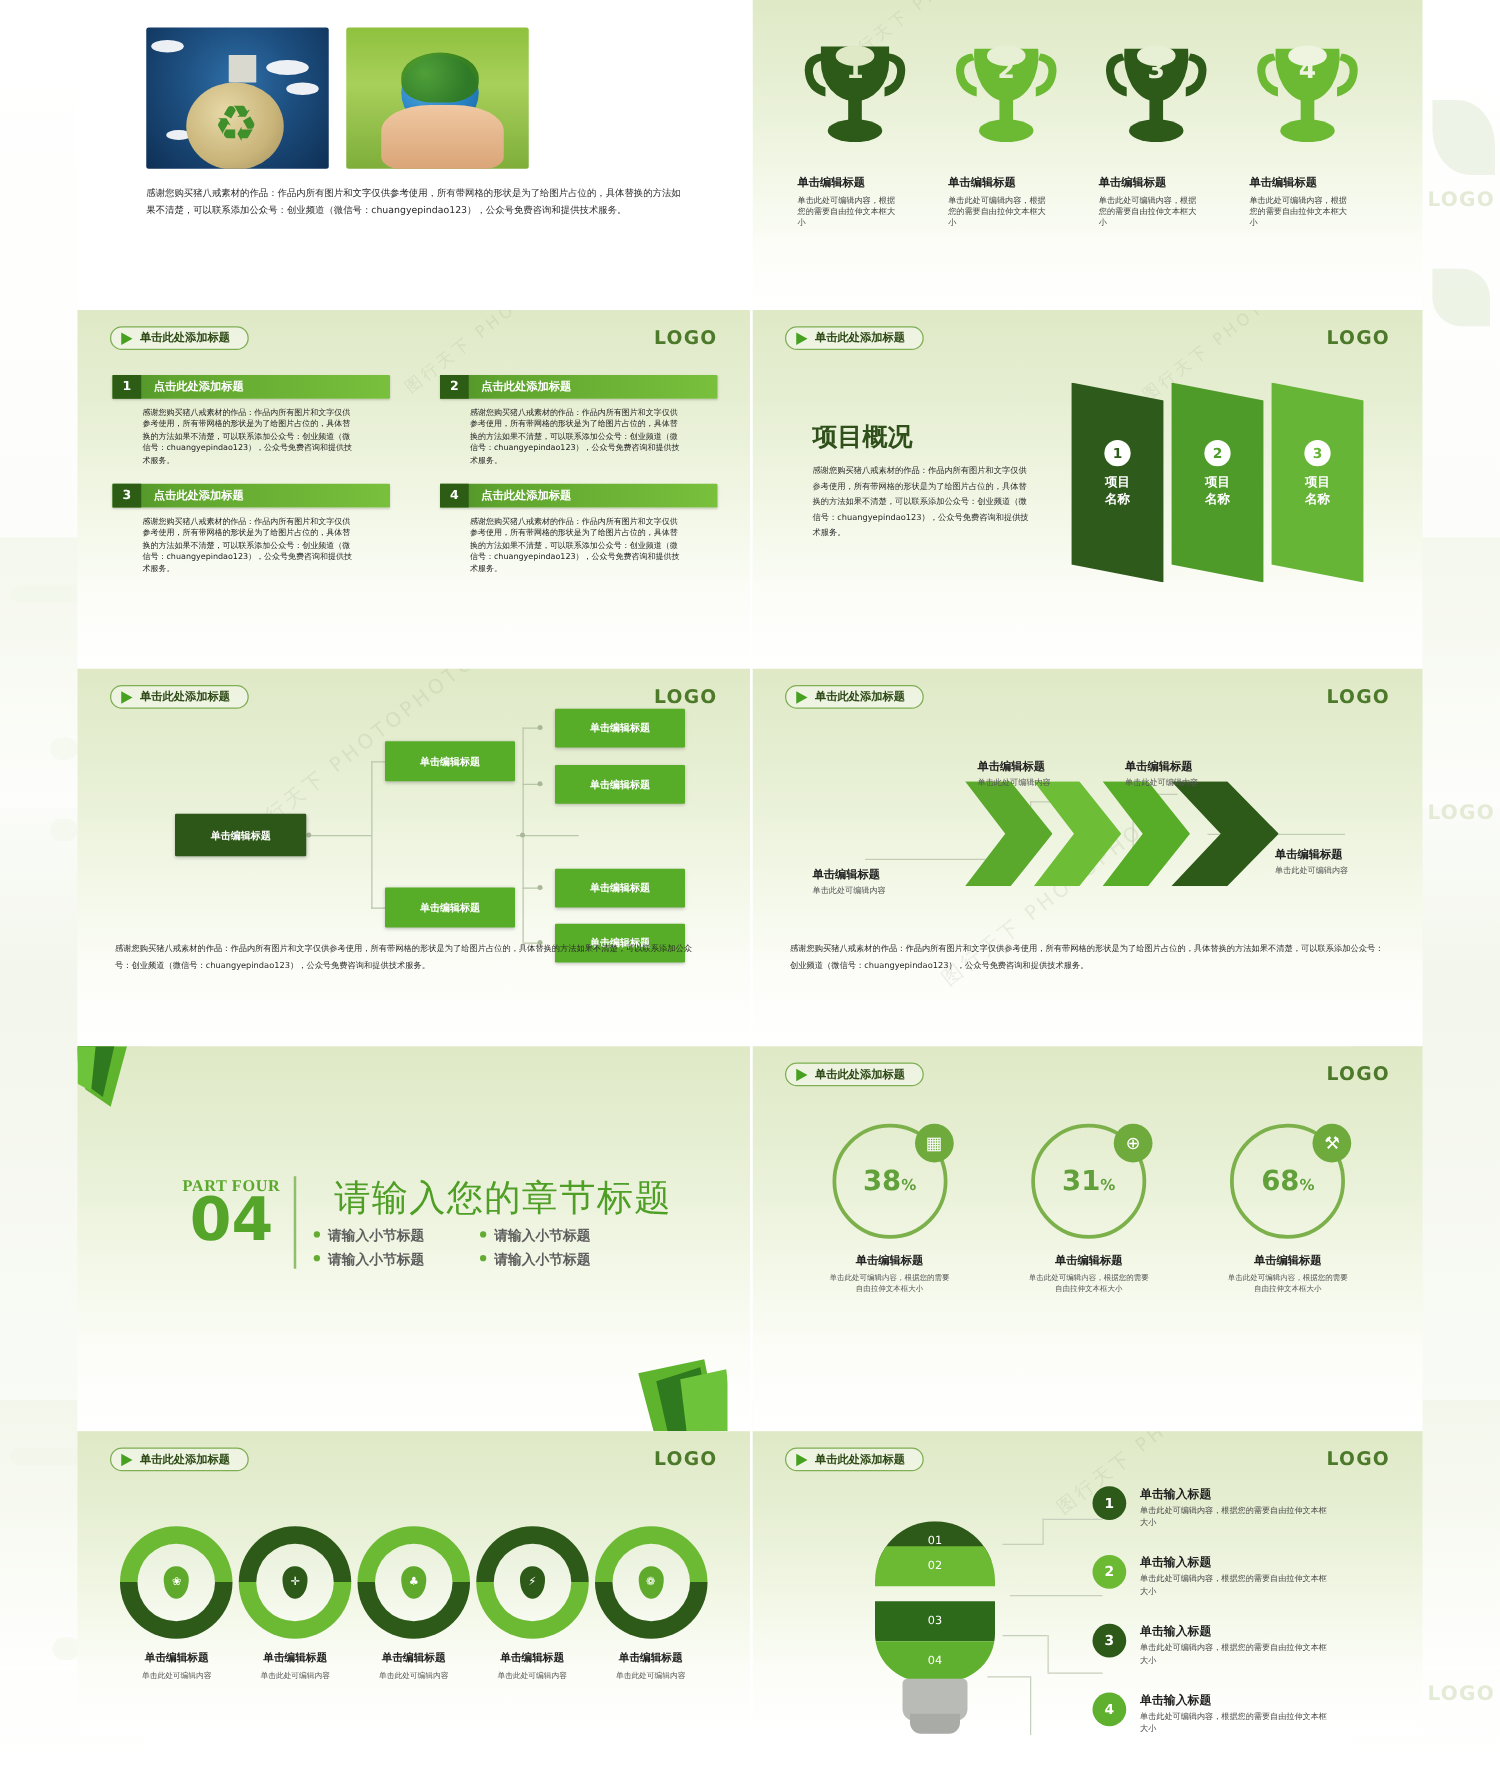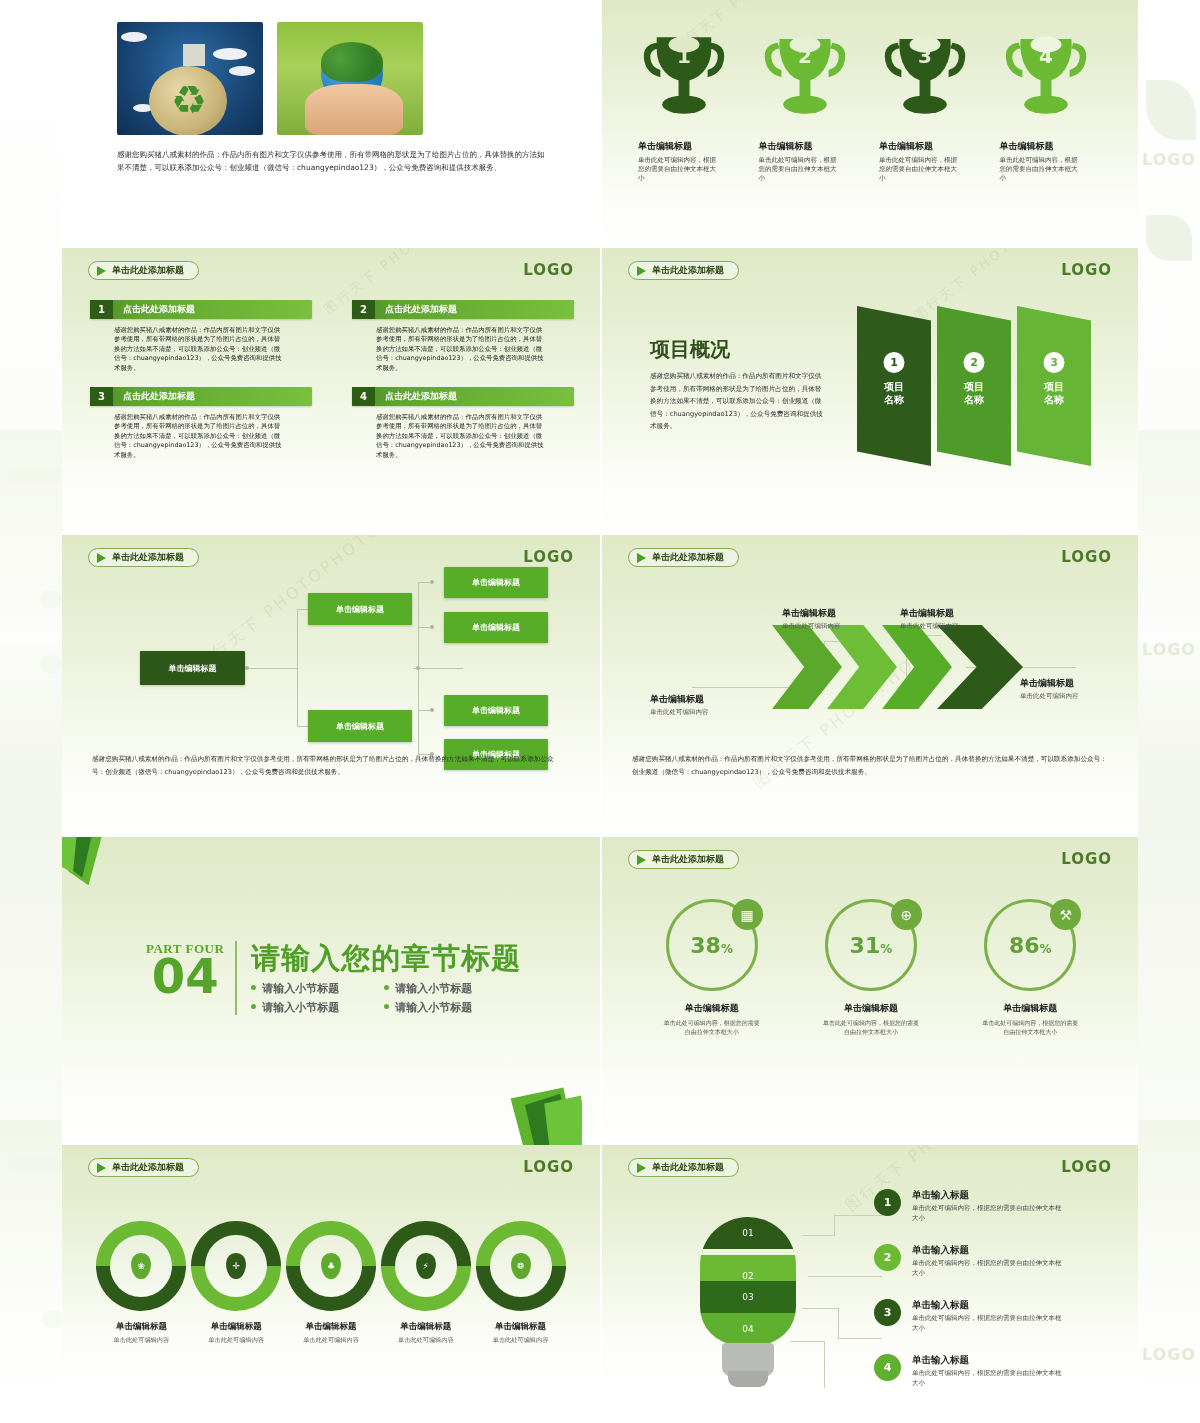--- a/index.html
+++ b/index.html
@@ -134,21 +134,21 @@
 
   
   .leaf-tl{position:absolute;left:0;top:0;width:78px;height:78px;}
   .leaf-br{position:absolute;right:18px;bottom:0;width:82px;height:80px;}
   .pf{position:absolute;left:84px;top:104px;display:flex;align-items:flex-start;}
   .pf-num{text-align:center;padding-right:11px;}
   .pf-part{font-size:13px;font-weight:bold;color:#5aa82c;letter-spacing:.5px;
     font-family:Liberation Serif, serif;}
   .pf-04{font-size:48px;font-weight:bold;color:#54a529;line-height:42px;margin-top:-2px;}
   .pf-bar{width:2px;background:#8fbf6c;align-self:stretch;margin-right:14px;}
-  .pf-ttl{font-size:29px;font-weight:bold;color:#4f9f27;line-height:34px;letter-spacing:1px;}
+  .pf-ttl{font-size:29px;font-weight:normal;color:#4f9f27;line-height:34px;letter-spacing:1px;margin-left:16px;}
   .pf-subs{display:grid;grid-template-columns:133px 133px;gap:4px 0;margin-top:6px;}
   .pf-sub{display:flex;align-items:center;font-size:11px;color:#5e5e5e;font-weight:bold;}
   .pf-dot{width:5px;height:5px;border-radius:50%;background:#63ab31;margin-right:6px;
      align-self:flex-start;margin-top:4px;}
 
   
   .rings{position:absolute;left:30px;top:62px;width:478px;display:flex;}
   .ring-col{width:159.3px;text-align:center;position:relative;}
   .ring{width:92px;height:92px;border-radius:50%;border:3px solid #7cb04a;
      margin:0 auto;position:relative;box-sizing:border-box;
@@ -559,21 +559,21 @@
           <div class="ring-col">
             <div class="ring">
               <div class="pct"><span>31</span><small>%</small></div>
               <div class="ring-ic">⊕</div>
             </div>
             <div class="ring-t">单击编辑标题</div>
             <div class="ring-d">单击此处可编辑内容，根据您的需要自由拉伸文本框大小</div>
           </div>
           <div class="ring-col">
             <div class="ring">
-              <div class="pct"><span>86</span><small>%</small></div>
+              <div class="pct"><span>68</span><small>%</small></div>
               <div class="ring-ic">⚒</div>
             </div>
             <div class="ring-t">单击编辑标题</div>
             <div class="ring-d">单击此处可编辑内容，根据您的需要自由拉伸文本框大小</div>
           </div>
         </div>
       </div>
     </div>
   </div>
 
@@ -648,21 +648,21 @@
         <div class="wm" style="left:230px;top:8px;font-size:15px">图行天下 PHOTO</div>
         <div class="hdr">
           <span class="tri"></span>
           <span class="htxt">单击此处添加标题</span>
         </div>
         <div class="logo">LOGO</div>
 
         <div class="bulb">
           <div class="bulb-g">
             <div class="bulb-seg" style="top:0;height:32px;background:#2d5a18">01</div>
-            <div class="bulb-seg" style="top:38px;height:42px;background:#6cba33">02</div>
+            <div class="bulb-seg" style="top:20px;height:32px;background:#6cba33">02</div>
             <div class="bulb-seg" style="top:64px;height:32px;background:#2d6a1a">03</div>
             <div class="bulb-seg" style="top:96px;height:32px;background:#5fb02e">04</div>
           </div>
           <div class="bulb-base"></div>
           <div class="bulb-base2"></div>
         </div>
 
         <div class="lb-line" style="left:200px;top:90px;width:32px;height:1px"></div>
         <div class="lb-line" style="left:232px;top:70px;width:1px;height:21px"></div>
         <div class="lb-line" style="left:232px;top:70px;width:48px;height:1px"></div>

